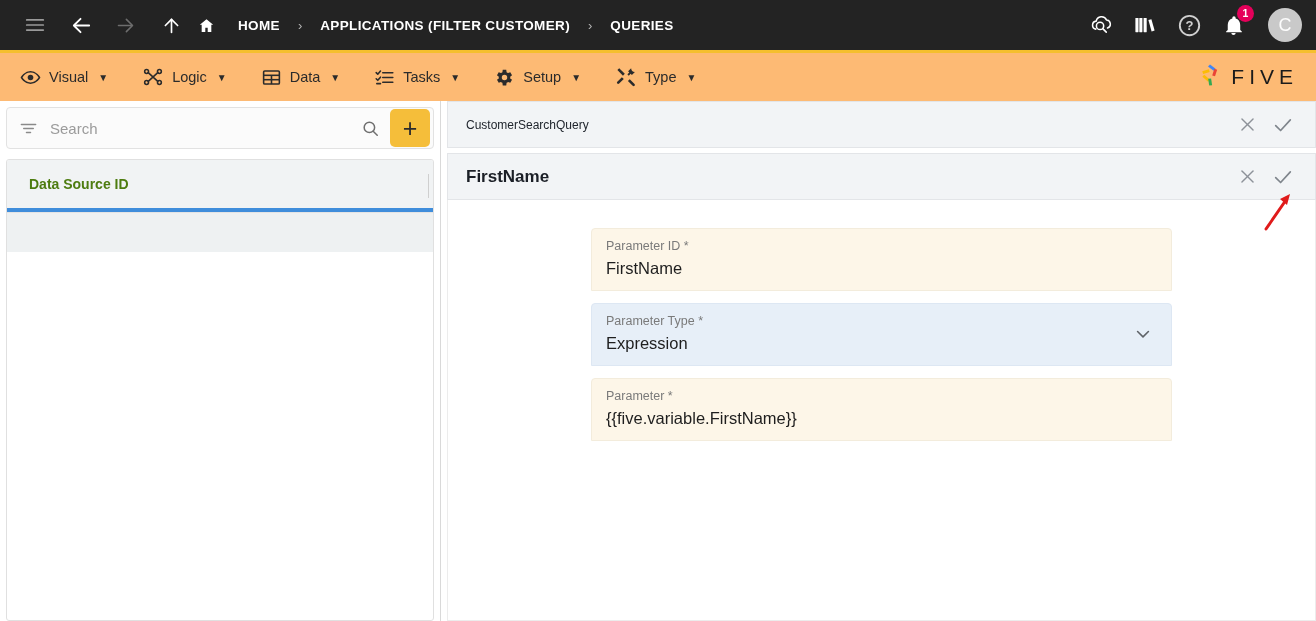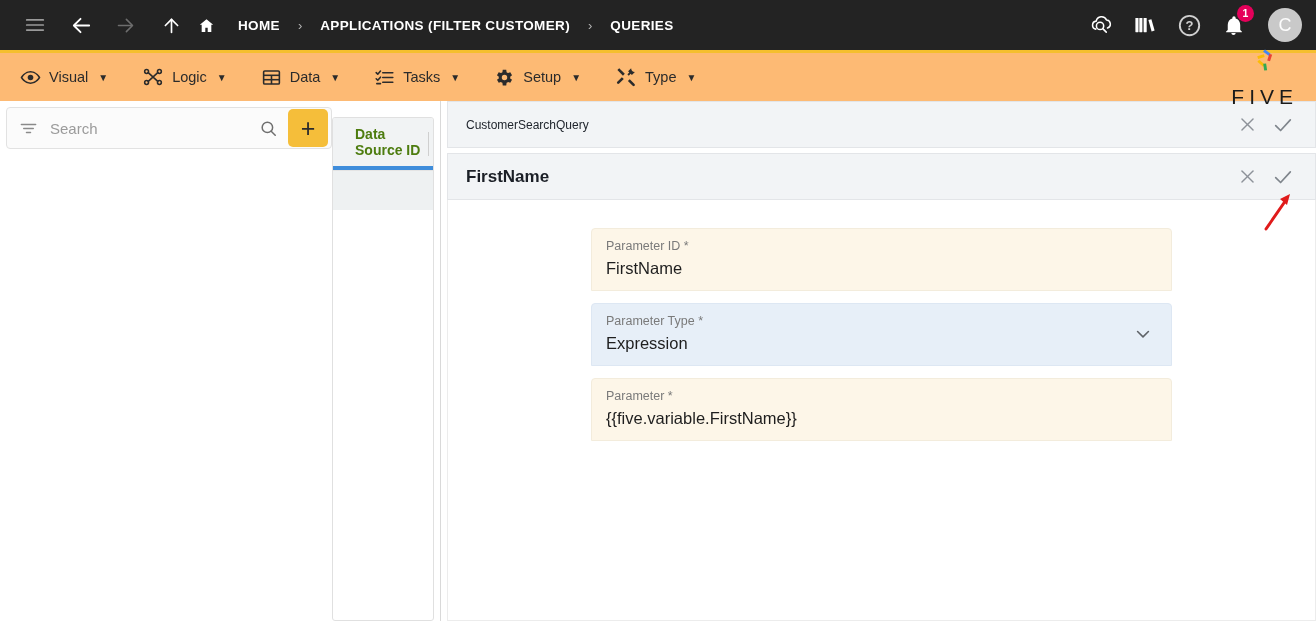--- a/index.html
+++ b/index.html
@@ -75,34 +75,33 @@
     display: flex; align-items: center; gap: 8px;
     padding: 6px 14px 6px 6px; margin-right: 14px;
     cursor: pointer; color: #2b2b2b; font-size: 14.5px;
     white-space: nowrap;
   }
   .menu-item .caret { font-size: 10px; color: #2b2b2b; margin-left: 2px; }
   .menu-item svg { display: block; }
   .brand {
     margin-left: auto; display: flex; align-items: center; gap: 6px;
     padding-right: 4px;
-    flex-direction: column;
   }
   .brand-word {
     font-size: 21px; letter-spacing: 5px; color: #1b1b1b;
     font-family: "Liberation Sans", sans-serif; font-weight: 500;
   }
 
   
   .body { flex: 1 1 auto; display: flex; min-height: 0; background: #ffffff; }
 
   
   .leftpane {
     width: 441px; flex: 0 0 441px;
-    display: flex; flex-direction: row;
+    display: flex; flex-direction: column;
     padding: 6px 6px 0 6px;
     border-right: 1px solid #d9d9d9;
     background: #ffffff; min-height: 0;
   }
   .searchbar {
     height: 42px; flex: 0 0 42px;
     border: 1px solid #e2e2e2; border-radius: 4px;
     background: #fbfbfb; display: flex; align-items: center;
     padding: 0 2px 0 12px; position: relative;
   }

